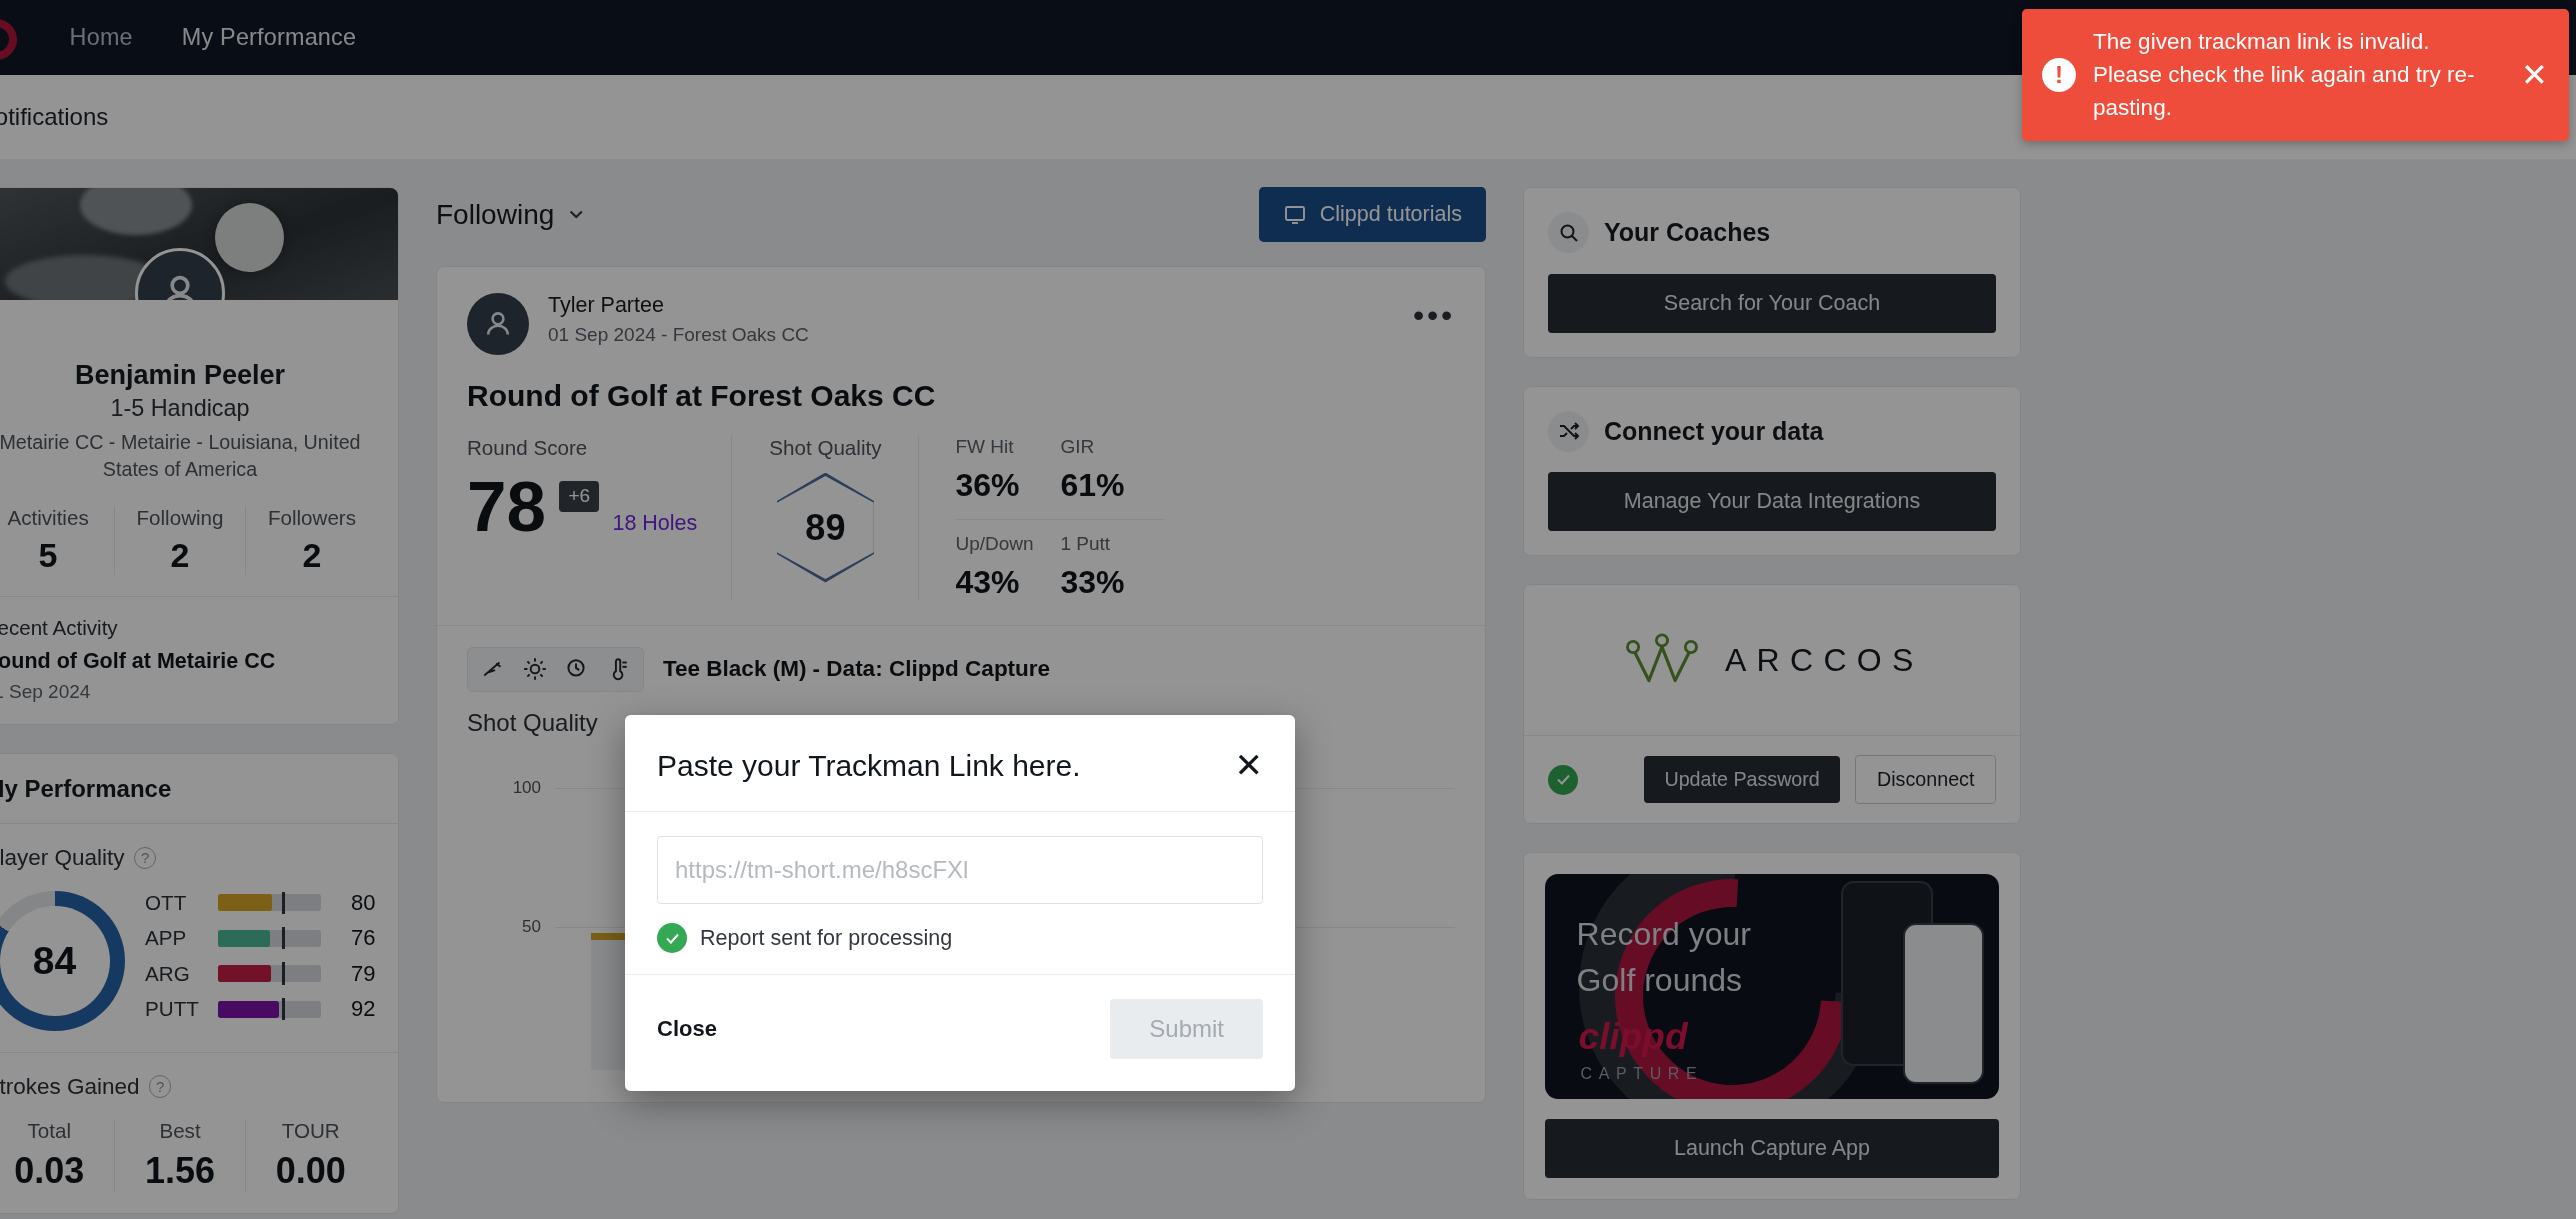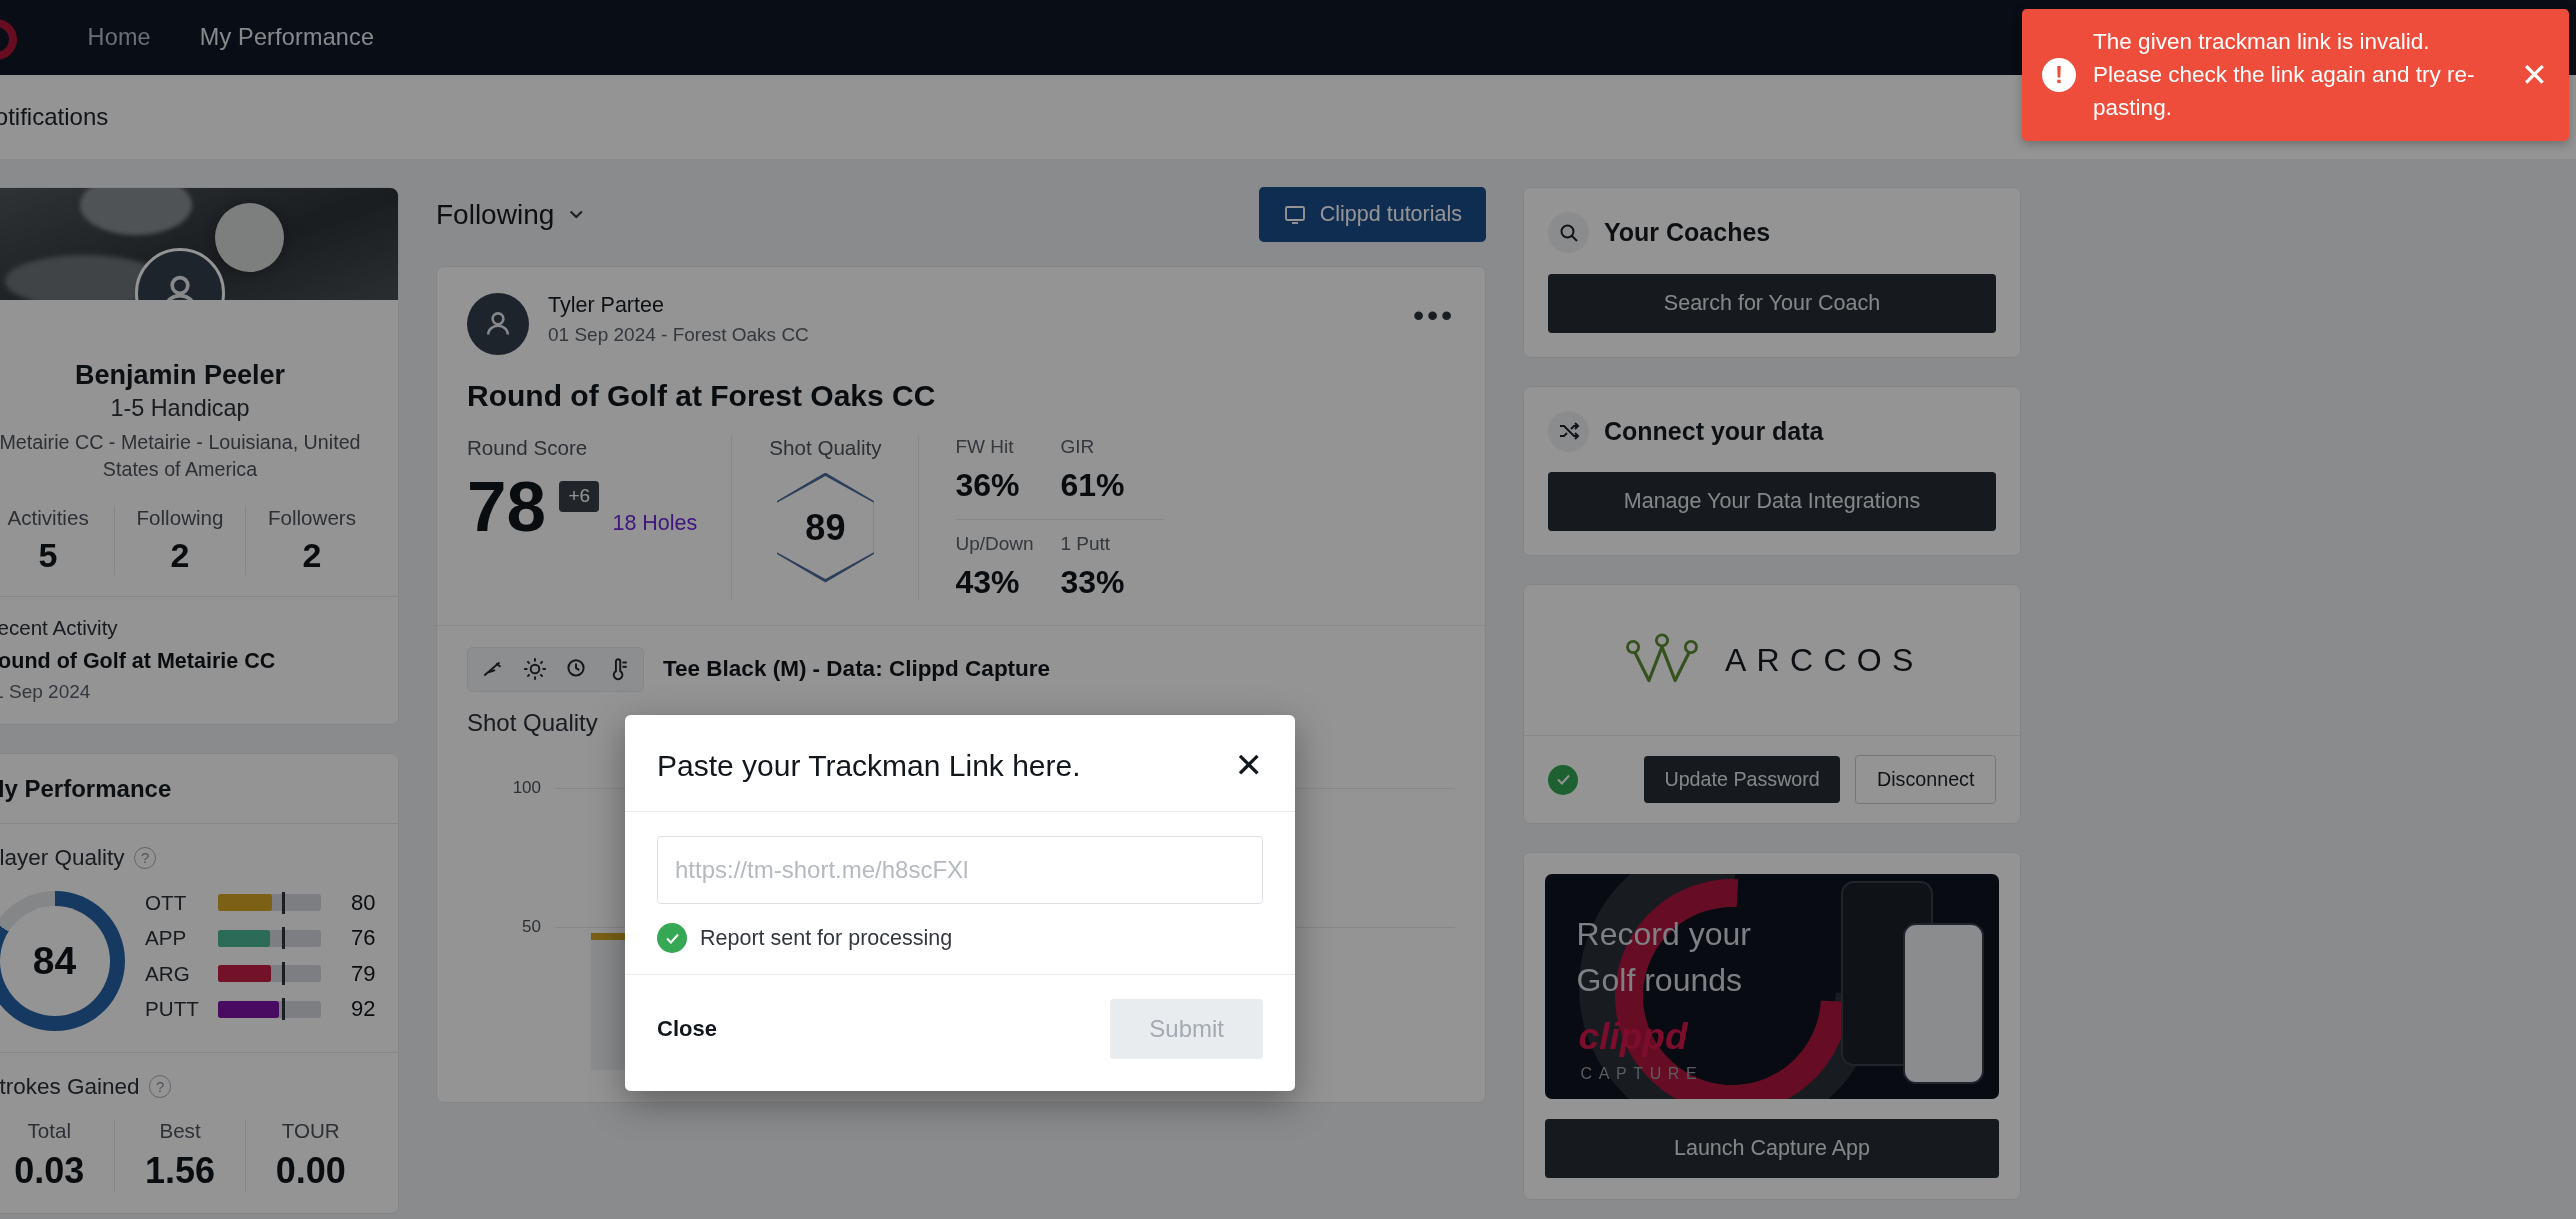--- a/index.html
+++ b/index.html
@@ -17,21 +17,21 @@
   .navbar {
     position: absolute; top: 0; left: 0; width: 2576px; height: 75px;
     background: #111827; display: flex; align-items: center; z-index: 10;
   }
   .logo-clip { width: 20.6px; height: 75px; position: relative; overflow: hidden; flex: 0 0 20.6px; }
   .logo-mark {
     position: absolute; left: -24px; top: 19px; width: 41px; height: 41px;
     border: 8.4px solid #b4163c; border-radius: 50%; border-left-color: transparent;
     transform: rotate(35deg);
   }
-  .nav-links { display: flex; align-items: center; gap: 49px; margin-left: 67px; }
+  .nav-links { display: flex; align-items: center; gap: 49px; margin-left: 49px; }
   .nav-link { color: #b9bfc9; font-size: 23.4px; letter-spacing: 0.2px; cursor: pointer; }
   .nav-link.active { color: #e8eaee; }
   .nav-icon { width: 36px; height: 36px; color: #cdd3db; display: flex; align-items: center; justify-content: center; cursor: pointer; }
   .nav-icon svg { width: 34px; height: 34px; stroke: #cdd3db; fill: none; stroke-width: 1.8; }
   .chev { width: 20.6px; height: 20.6px; margin-left: 3.7px; }
   .chev svg { width: 20.6px; height: 20.6px; stroke: #cdd3db; stroke-width: 2.4; fill: none; }
   .avatar-nav {
     width: 41px; height: 41px; border-radius: 50%; background: #303a49;
     display: flex; align-items: center; justify-content: center; cursor: pointer;
   }
@@ -179,21 +179,21 @@
   }
   .arccos-card { padding: 0; margin-bottom: 28px; }
   .arccos-logo-row { height: 150px; display: flex; align-items: center; justify-content: center; gap: 20.6px; }
   .arccos-word { font-size: 32px; letter-spacing: 10.3px; color: #171c22; }
   .arccos-foot { border-top: 0.9px solid #e5e8ec; padding: 19px 24px; display: flex; align-items: center; gap: 15px; }
   .ok-badge { width: 30px; height: 30px; border-radius: 50%; background: #34a853; display: flex; align-items: center; justify-content: center; }
   .ok-badge svg { width: 19px; height: 19px; stroke: #fff; fill: none; stroke-width: 2.6; }
   .btn-dark { margin-left: auto; background: #272e36; color: #e4e7eb; border: none; border-radius: 3.7px; padding: 12px 20.6px; font-size: 19.7px; cursor: pointer; font-family: "Liberation Sans", sans-serif; }
   .btn-outline { background: #fff; color: #1d232b; border: 0.9px solid #c7ccd2; border-radius: 3.7px; padding: 12px 20.6px; font-size: 19.7px; cursor: pointer; font-family: "Liberation Sans", sans-serif; }
   .promo-card { padding: 20.6px; }
-  .promo-img { height: 225px; border-radius: 7px; background: #0e1520; position: relative; overflow: hidden; }
+  .promo-img { height: 225px; border-radius: 13px; background: #0e1520; position: relative; overflow: hidden; }
   .promo-c { position: absolute; right: 120px; top: -37px; width: 300px; height: 300px; border-radius: 50%; border: 43px solid #2a2f38; border-right-color: transparent; transform: rotate(-42deg); }
   .promo-c2 { position: absolute; right: 150px; top: 5.6px; width: 234px; height: 234px; border-radius: 50%; border: 28px solid #b0163f; border-right-color: transparent; transform: rotate(-42deg); }
   .promo-txt { position: absolute; left: 32px; top: 37px; color: #d9dde2; font-size: 32px; line-height: 1.45; }
   .promo-brand { position: absolute; left: 34px; top: 142px; color: #d8174c; font-size: 37px; font-weight: bold; font-style: italic; }
   .promo-cap { position: absolute; left: 36px; top: 191px; color: #9aa1aa; font-size: 16px; letter-spacing: 6.6px; }
   .promo-phone1 { position: absolute; right: 66px; top: 7.5px; width: 92px; height: 185px; border-radius: 13px; background: #1a1f27; border: 2.8px solid #3a414b; }
   .promo-phone2 { position: absolute; right: 15px; top: 49px; width: 81px; height: 161px; border-radius: 13px; background: #eef1f4; border: 2.8px solid #3a414b; }
   .promo-btn { width: 100%; margin-top: 20.6px; background: #272e36; color: #e4e7eb; border: none; border-radius: 3.7px; padding: 17px 0; font-size: 21.5px; cursor: pointer; font-family: "Liberation Sans", sans-serif; }
 
   

